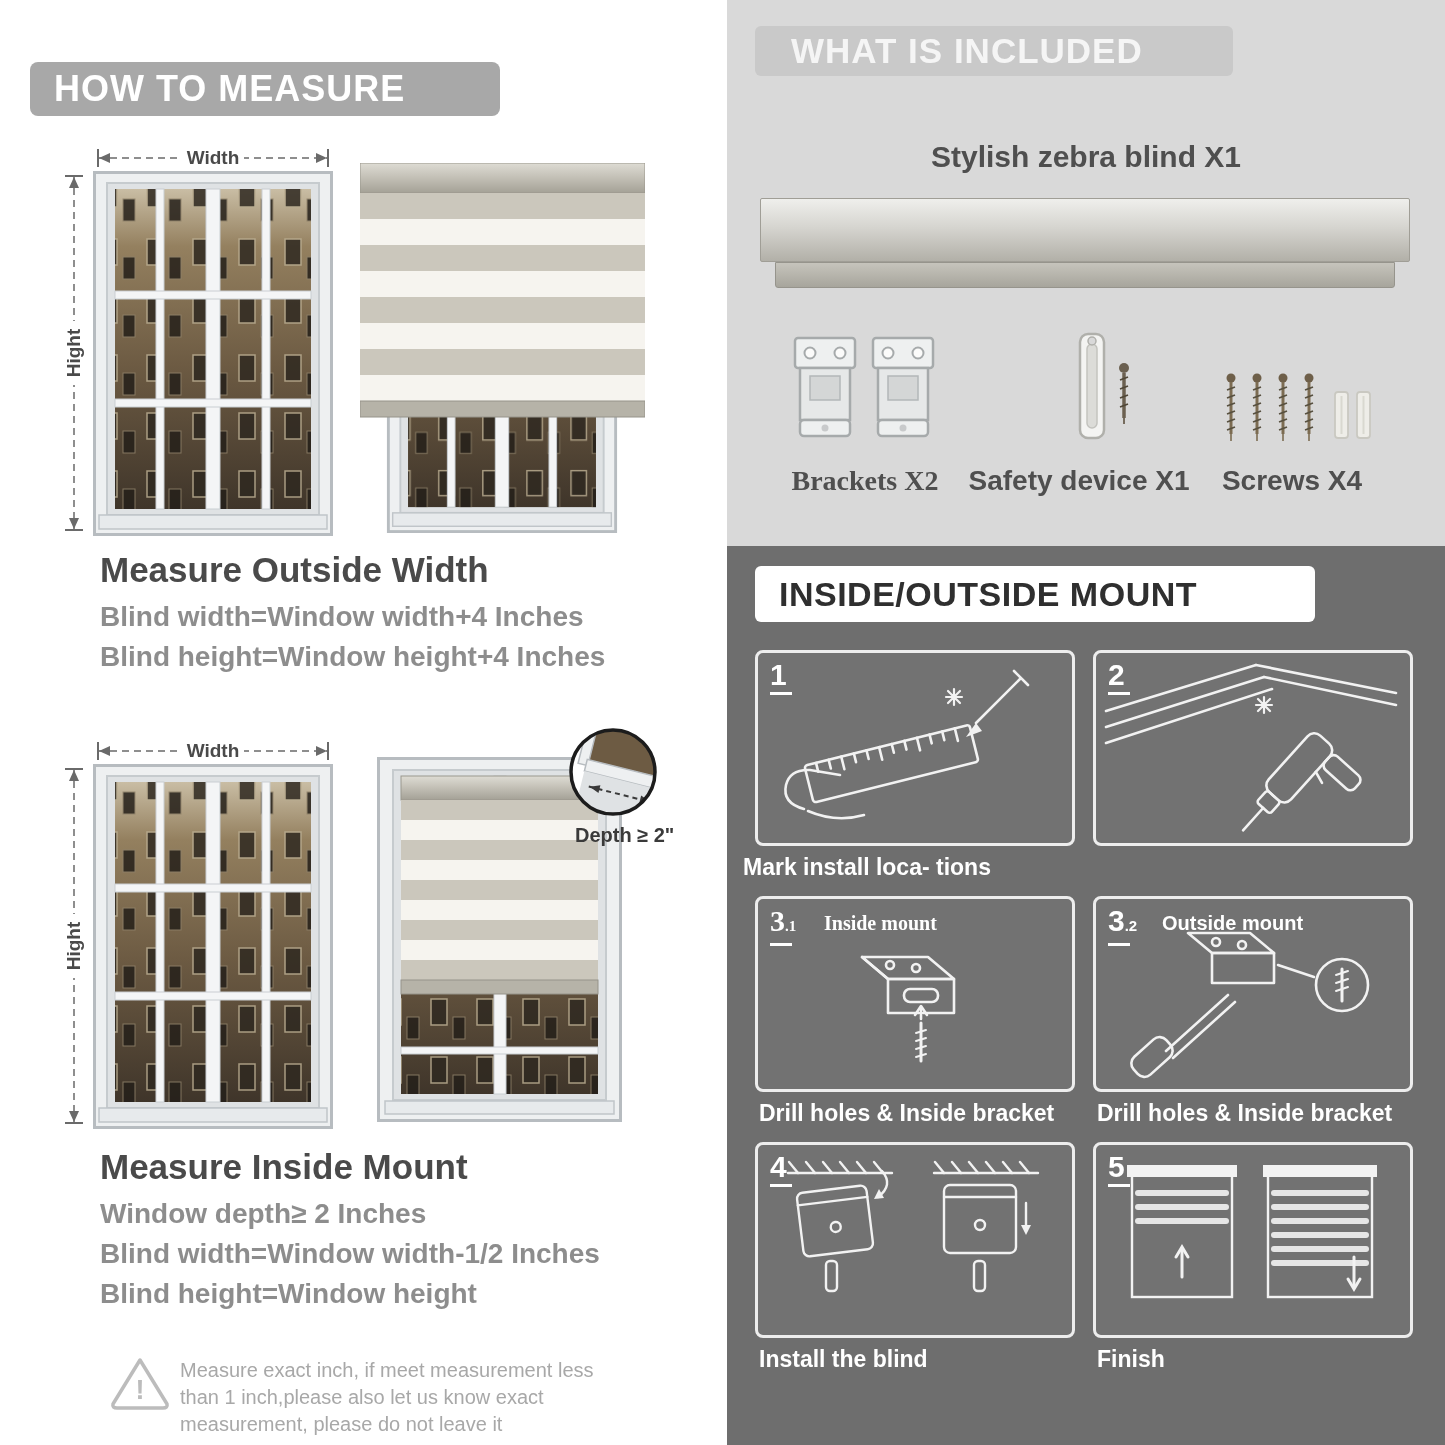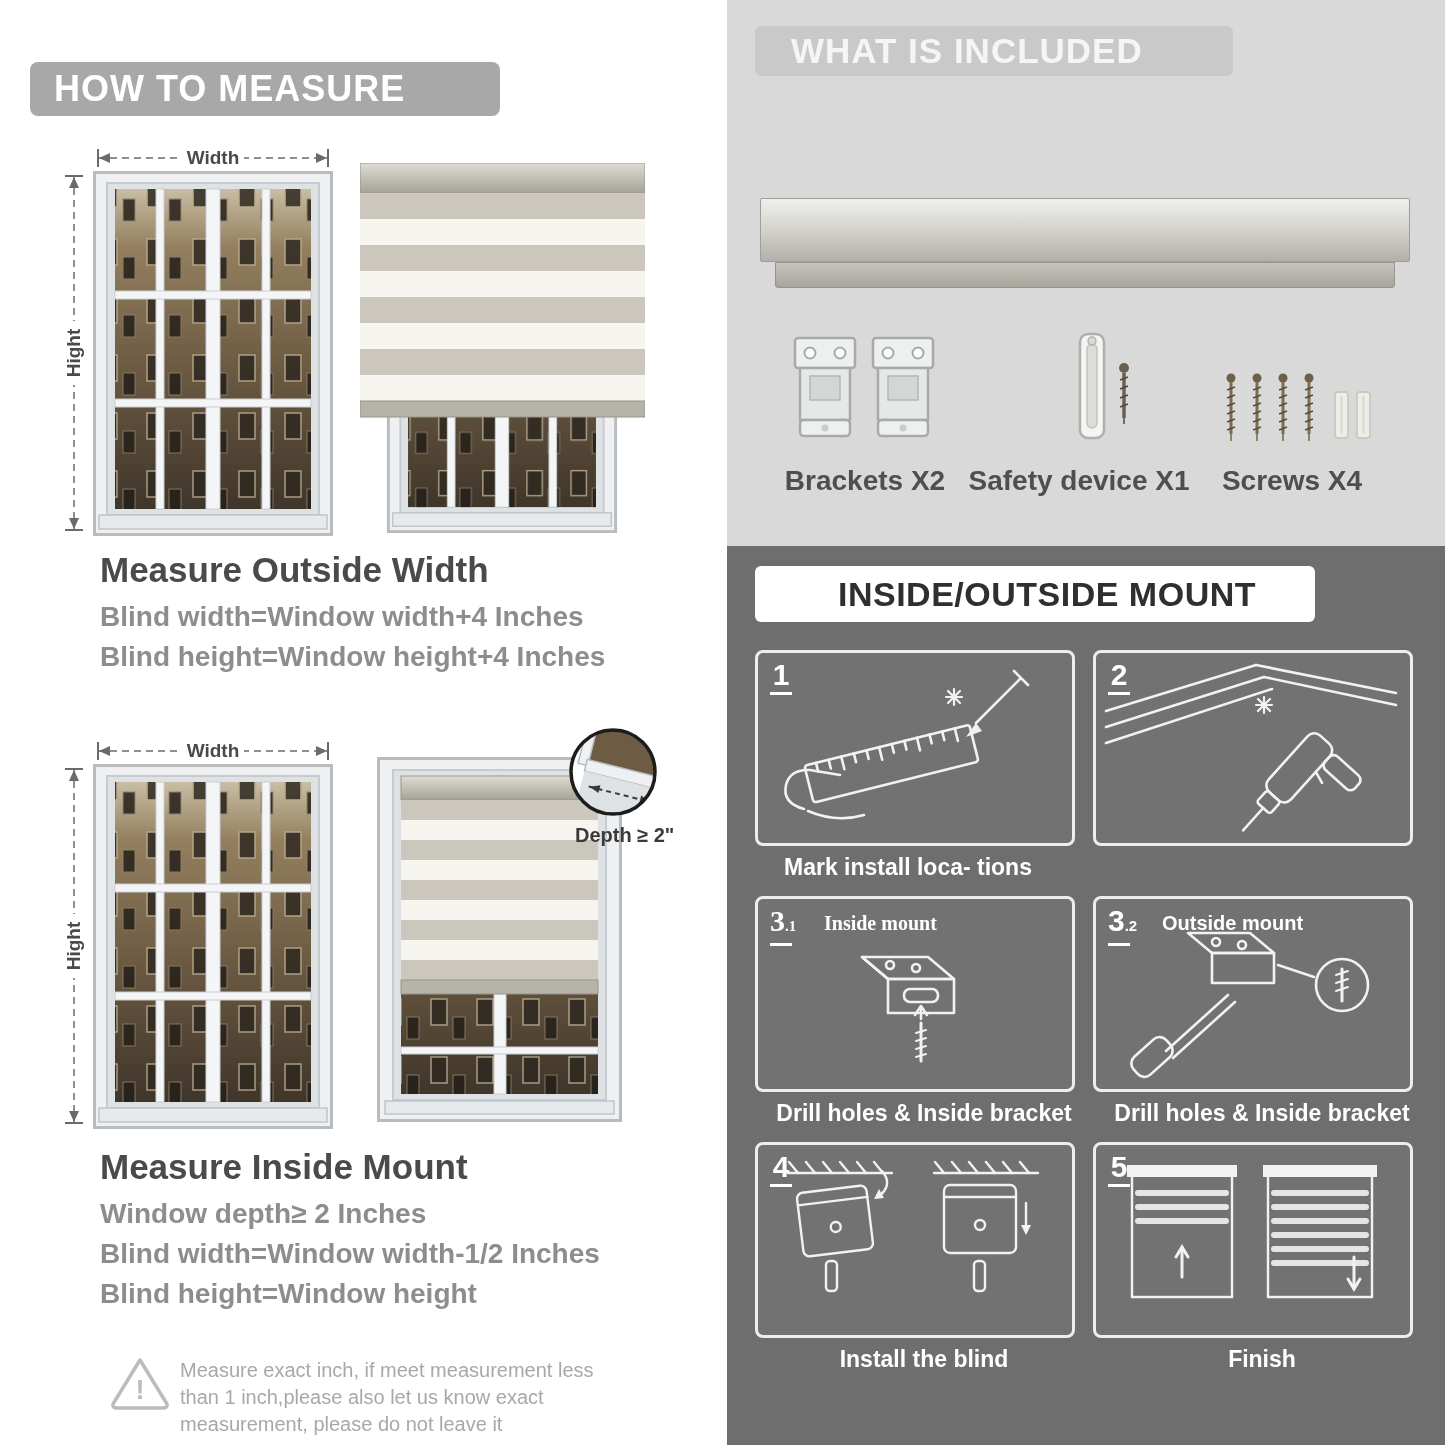--- a/index.html
+++ b/index.html
@@ -235,20 +235,21 @@
   </svg>
   <div class="abs warning-text" style="left:180px;top:1322px;width:448px;">Measure exact inch, if meet measurement less than 1 inch,please also let us know exact measurement, please do not leave it</div>
 </div>
 
 <div class="abs included" style="left:727px;top:0;width:718px;height:546px;">
 
   <div class="abs inc-banner" style="left:28px;top:26px;width:478px;height:50px;padding-left:36px;">
     <span>WHAT IS INCLUDED</span>
   </div>
 
+  <div class="abs blind-label" style="left:40px;top:140px;width:638px;">Stylish zebra blind X1</div>
 
   <div class="abs rail-bar" style="left:33px;top:198px;width:650px;height:64px;"></div>
   <div class="abs rail-fascia" style="left:48px;top:262px;width:620px;height:26px;"></div>
 
   <svg class="abs" style="left:60px;top:332px;" width="156" height="124" viewBox="0 0 156 124">
     <g>
       <g transform="translate(6,4)">
         <rect x="2" y="2" width="60" height="30" rx="3" fill="#eef0f0" stroke="#a6aaab" stroke-width="2.5"></rect>
         <circle cx="17" cy="17" r="5.5" fill="#fbfbfa" stroke="#a6aaab" stroke-width="2"></circle>
         <circle cx="47" cy="17" r="5.5" fill="#fbfbfa" stroke="#a6aaab" stroke-width="2"></circle>
@@ -305,26 +306,26 @@
         <path d="M-4,24 l8,-3 M-4,32 l8,-3 M-4,40 l8,-3 M-4,48 l8,-3 M-4,56 l8,-3 M-4,64 l8,-3" stroke="#57503f" stroke-width="1.8"></path>
         <line x1="0" y1="68" x2="0" y2="75" stroke="#7c6c52" stroke-width="1.6"></line>
       </g>
       <rect x="118" y="26" width="13" height="46" rx="3" fill="#f0efe9" stroke="#c9c8c0" stroke-width="1.8" opacity="0.95"></rect>
       <line x1="124.5" y1="30" x2="124.5" y2="68" stroke="#d9d8d0" stroke-width="2"></line>
       <rect x="140" y="26" width="13" height="46" rx="3" fill="#f0efe9" stroke="#c9c8c0" stroke-width="1.8" opacity="0.95"></rect>
       <line x1="146.5" y1="30" x2="146.5" y2="68" stroke="#d9d8d0" stroke-width="2"></line>
     </g>
   </svg>
 
-  <div class="abs inc-label" style="left:38px;top:465px;width:200px;">Brackets X2</div>
+  <div class="abs inc-label" style="left:38px;top:465px;width:200px;font-family:Liberation Serif, serif;">Brackets X2</div>
   <div class="abs inc-label" style="left:232px;top:465px;width:240px;">Safety device X1</div>
   <div class="abs inc-label" style="left:480px;top:465px;width:170px;">Screws X4</div>
 </div>
 
-<div class="abs dark" style="left:727px;top:546px;width:718px;height:899px;text-align:center;">
+<div class="abs dark" style="left:727px;top:546px;width:718px;height:899px;">
 
   <div class="abs mount-banner" style="left:28px;top:20px;width:560px;height:56px;">
     <span>INSIDE/OUTSIDE MOUNT</span>
   </div>
 
   <div class="panel" style="left:28px;top:104px;">
     <div class="step-num">
       <span>1</span>
       <div class="num-line"></div>
     </div>

